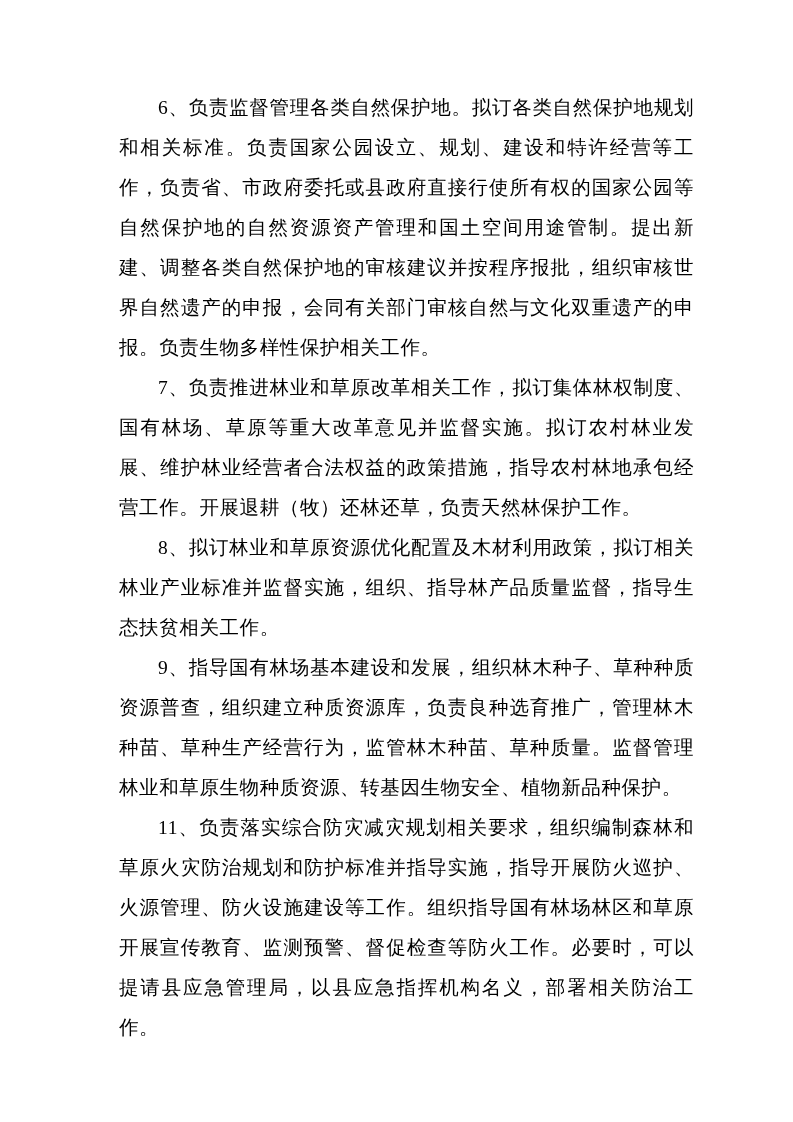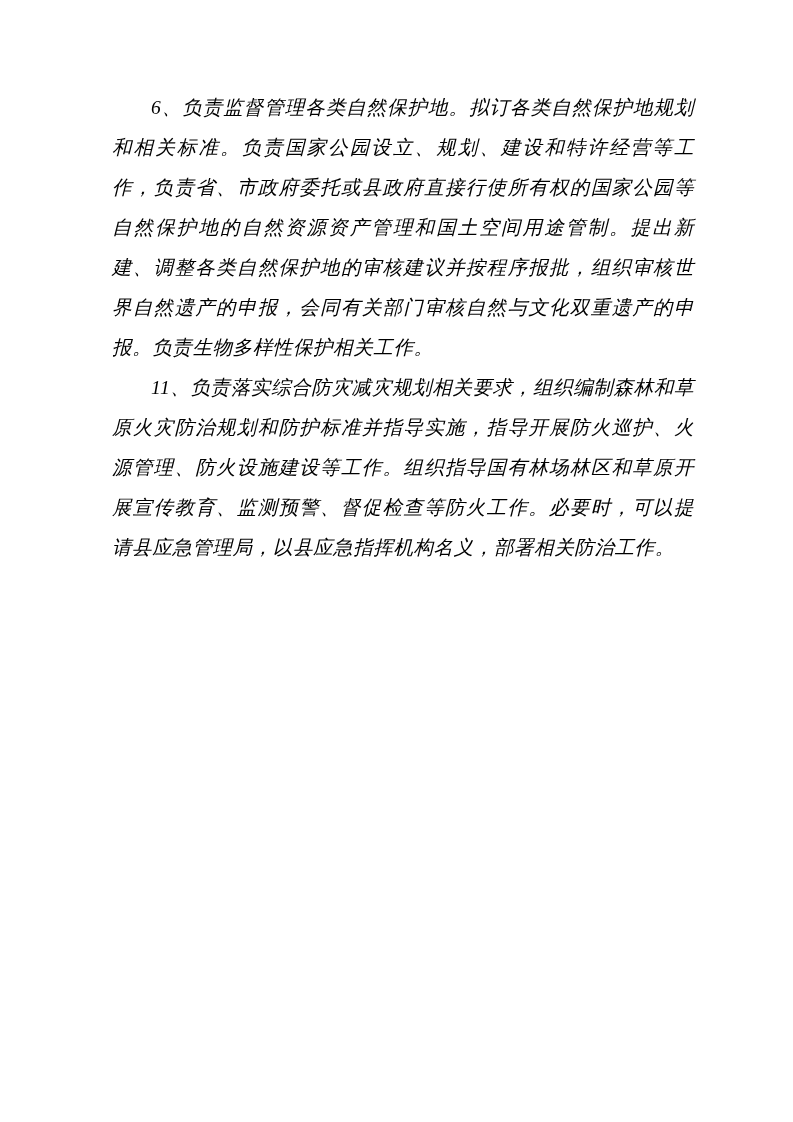--- a/index.html
+++ b/index.html
@@ -25,27 +25,29 @@
     left: 104px;
     top: 88px;
     width: 590px;
   }
   .para {
     font-size: 19.5px;
     line-height: 40px;
     text-align: justify;
     text-justify: inter-ideograph;
     text-indent: 2em;
-    margin: 0 0 0 8px;
+    margin: 0 0 0 15px;
     letter-spacing: 0.6px;
     font-family: "Liberation Serif", "DejaVu Serif", serif;
-    font-style: italic;
   }
 </style>
 </head>
 <body>
 
 <div class="page">
   <div class="content">
     <p class="para">6、负责监督管理各类自然保护地。拟订各类自然保护地规划和相关标准。负责国家公园设立、规划、建设和特许经营等工作，负责省、市政府委托或县政府直接行使所有权的国家公园等自然保护地的自然资源资产管理和国土空间用途管制。提出新建、调整各类自然保护地的审核建议并按程序报批，组织审核世界自然遗产的申报，会同有关部门审核自然与文化双重遗产的申报。负责生物多样性保护相关工作。</p>
+    <p class="para">7、负责推进林业和草原改革相关工作，拟订集体林权制度、国有林场、草原等重大改革意见并监督实施。拟订农村林业发展、维护林业经营者合法权益的政策措施，指导农村林地承包经营工作。开展退耕（牧）还林还草，负责天然林保护工作。</p>
+    <p class="para">8、拟订林业和草原资源优化配置及木材利用政策，拟订相关林业产业标准并监督实施，组织、指导林产品质量监督，指导生态扶贫相关工作。</p>
+    <p class="para">9、指导国有林场基本建设和发展，组织林木种子、草种种质资源普查，组织建立种质资源库，负责良种选育推广，管理林木种苗、草种生产经营行为，监管林木种苗、草种质量。监督管理林业和草原生物种质资源、转基因生物安全、植物新品种保护。</p>
     <p class="para">11、负责落实综合防灾减灾规划相关要求，组织编制森林和草原火灾防治规划和防护标准并指导实施，指导开展防火巡护、火源管理、防火设施建设等工作。组织指导国有林场林区和草原开展宣传教育、监测预警、督促检查等防火工作。必要时，可以提请县应急管理局，以县应急指挥机构名义，部署相关防治工作。</p>
   </div>
 </div>
 
 </body></html>

